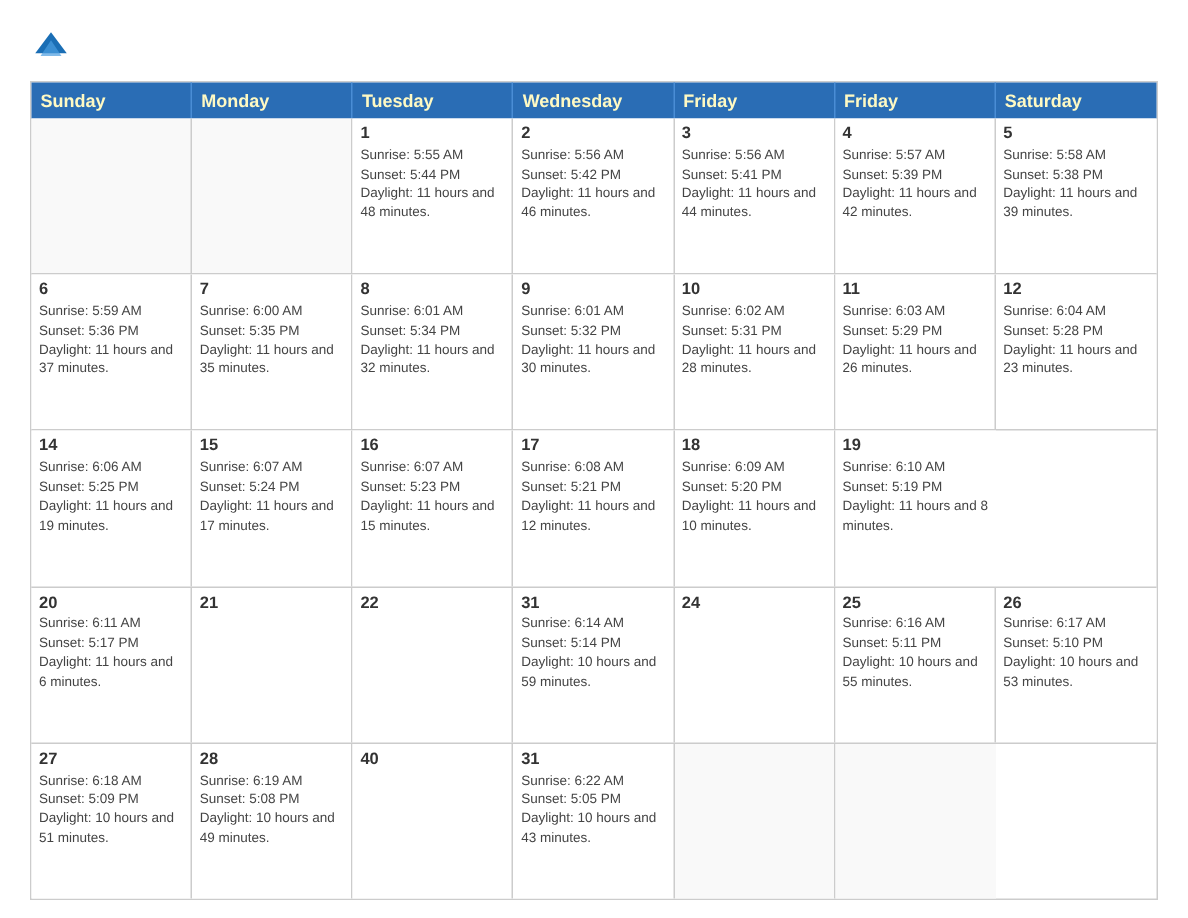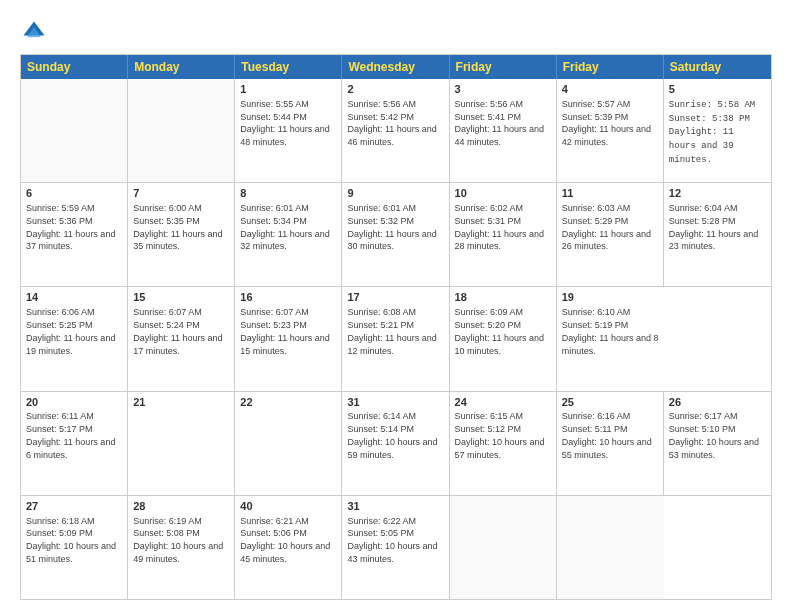--- a/index.html
+++ b/index.html
@@ -65,21 +65,21 @@
       display: flex;
       flex-direction: column;
       border: 1px solid #ccc;
     }
     .cal-header {
       display: grid;
       grid-template-columns: repeat(7, 1fr);
       background: #2a6db5;
     }
     .cal-header-cell {
-      color: #fde047;
+      color: #fef9c3;
       font-size: 12px;
       font-weight: bold;
       padding: 5px 6px;
       border-right: 1px solid #4a8dd5;
     }
     .cal-header-cell:last-child { border-right: none; }
     .cal-body {
       flex: 1;
       display: flex;
       flex-direction: column;
@@ -153,21 +153,21 @@
 Daylight: 11 hours and 48 minutes.</span></div>
           <div class="cal-cell"><span class="day-num">2</span><span class="cell-text" style="white-space: pre-wrap;">Sunrise: 5:56 AM
 Sunset: 5:42 PM
 Daylight: 11 hours and 46 minutes.</span></div>
           <div class="cal-cell"><span class="day-num">3</span><span class="cell-text" style="white-space: pre-wrap;">Sunrise: 5:56 AM
 Sunset: 5:41 PM
 Daylight: 11 hours and 44 minutes.</span></div>
           <div class="cal-cell"><span class="day-num">4</span><span class="cell-text" style="white-space: pre-wrap;">Sunrise: 5:57 AM
 Sunset: 5:39 PM
 Daylight: 11 hours and 42 minutes.</span></div>
-          <div class="cal-cell"><span class="day-num">5</span><span class="cell-text" style="white-space: pre-wrap; font-family: Liberation Mono, monospace;">Sunrise: 5:58 AM
+          <div class="cal-cell"><span class="day-num">5</span><span class="cell-text" style="white-space: pre-wrap;">Sunrise: 5:58 AM
 Sunset: 5:38 PM
 Daylight: 11 hours and 39 minutes.</span></div>
         </div>
         <div class="cal-row">
           <div class="cal-cell"><span class="day-num">6</span><span class="cell-text" style="white-space: pre-wrap;">Sunrise: 5:59 AM
 Sunset: 5:36 PM
 Daylight: 11 hours and 37 minutes.</span></div>
           <div class="cal-cell"><span class="day-num">7</span><span class="cell-text" style="white-space: pre-wrap;">Sunrise: 6:00 AM
 Sunset: 5:35 PM
 Daylight: 11 hours and 35 minutes.</span></div>
@@ -209,40 +209,36 @@
         </div>
         <div class="cal-row">
           <div class="cal-cell"><span class="day-num">20</span><span class="cell-text" style="white-space: pre-wrap;">Sunrise: 6:11 AM
 Sunset: 5:17 PM
 Daylight: 11 hours and 6 minutes.</span></div>
           <div class="cal-cell"><span class="day-num">21</span></div>
           <div class="cal-cell"><span class="day-num">22</span></div>
           <div class="cal-cell"><span class="day-num">31</span><span class="cell-text" style="white-space: pre-wrap;">Sunrise: 6:14 AM
 Sunset: 5:14 PM
 Daylight: 10 hours and 59 minutes.</span></div>
-          <div class="cal-cell"><span class="day-num">24</span><span class="cell-text" style="white-space: pre-wrap;">Sunrise: 6:15 AM
-Sunset: 5:12 PM
-Daylight: 10 hours and 57 minutes.</span></div>
+          <div class="cal-cell"><span class="day-num">24</span></div>
           <div class="cal-cell"><span class="day-num">25</span><span class="cell-text" style="white-space: pre-wrap;">Sunrise: 6:16 AM
 Sunset: 5:11 PM
 Daylight: 10 hours and 55 minutes.</span></div>
           <div class="cal-cell"><span class="day-num">26</span><span class="cell-text" style="white-space: pre-wrap;">Sunrise: 6:17 AM
 Sunset: 5:10 PM
 Daylight: 10 hours and 53 minutes.</span></div>
         </div>
         <div class="cal-row">
           <div class="cal-cell"><span class="day-num">27</span><span class="cell-text" style="white-space: pre-wrap;">Sunrise: 6:18 AM
 Sunset: 5:09 PM
 Daylight: 10 hours and 51 minutes.</span></div>
           <div class="cal-cell"><span class="day-num">28</span><span class="cell-text" style="white-space: pre-wrap;">Sunrise: 6:19 AM
 Sunset: 5:08 PM
 Daylight: 10 hours and 49 minutes.</span></div>
-          <div class="cal-cell"><span class="day-num">40</span><span class="cell-text" style="white-space: pre-wrap;">Sunrise: 6:21 AM
-Sunset: 5:06 PM
-Daylight: 10 hours and 45 minutes.</span></div>
+          <div class="cal-cell"><span class="day-num">40</span></div>
           <div class="cal-cell"><span class="day-num">31</span><span class="cell-text" style="white-space: pre-wrap;">Sunrise: 6:22 AM
 Sunset: 5:05 PM
 Daylight: 10 hours and 43 minutes.</span></div>
           <div class="cal-cell empty"></div>
           <div class="cal-cell empty"></div>
         </div>
       </div>
   </div>
 </div>
 

